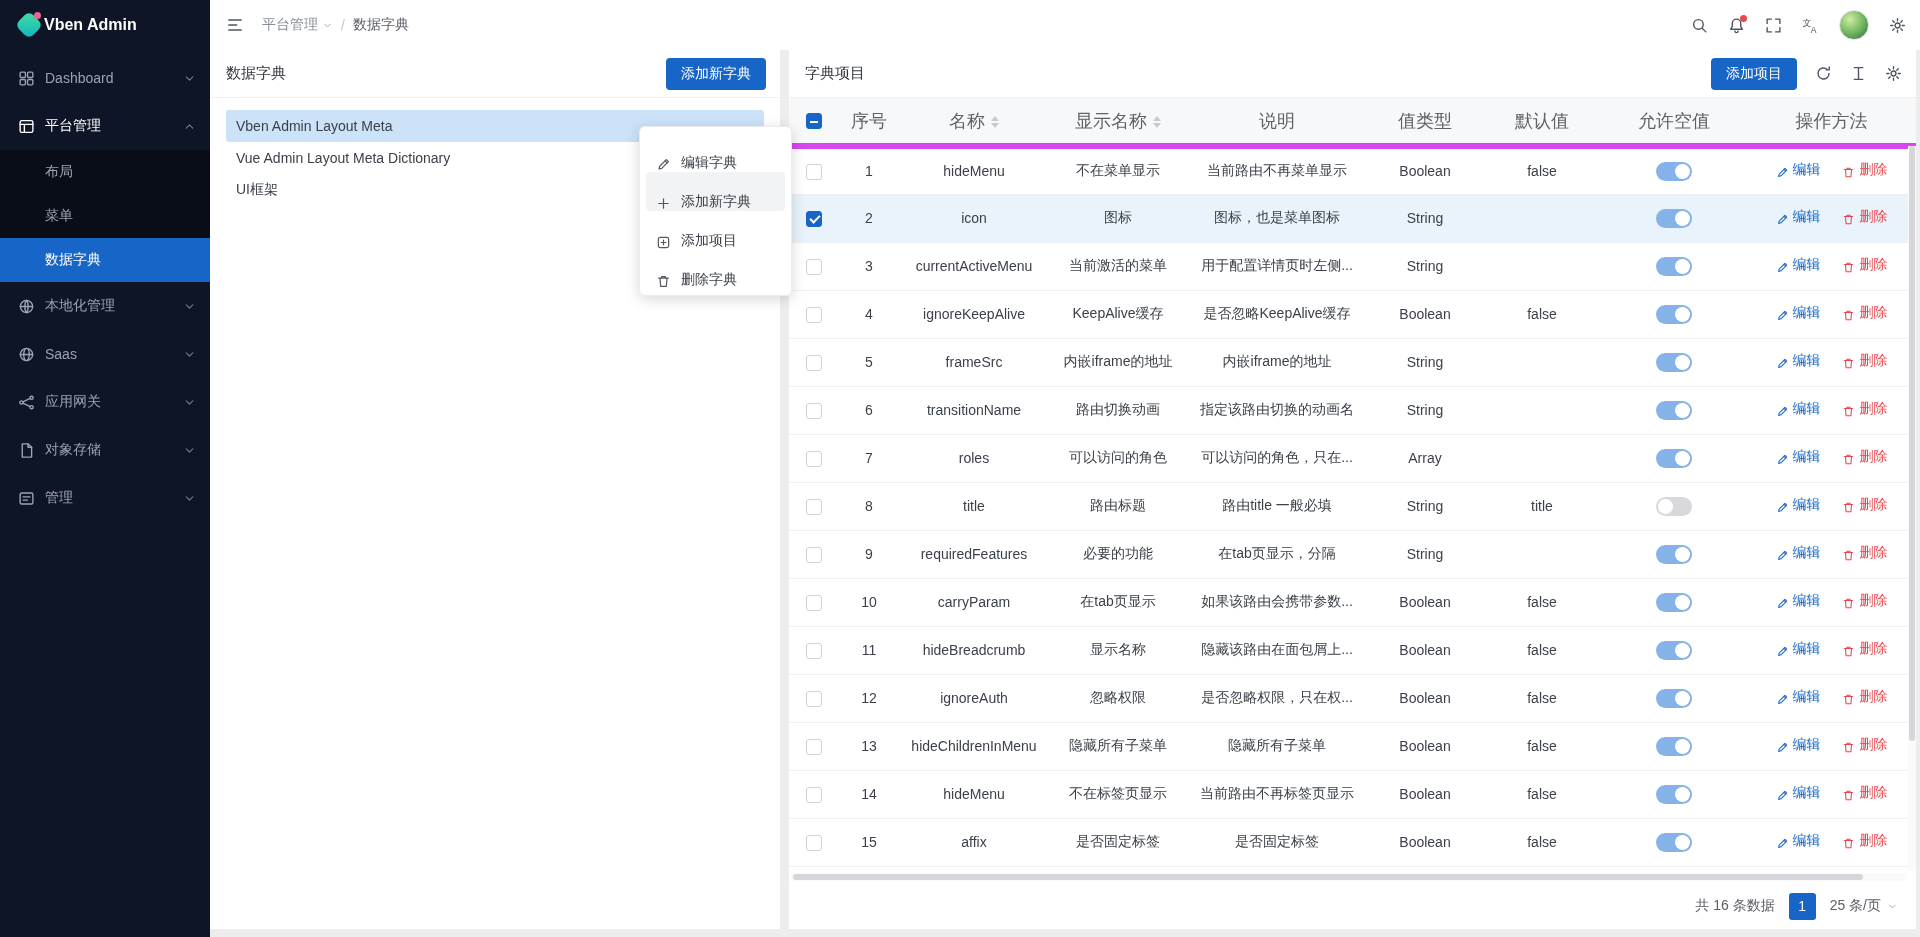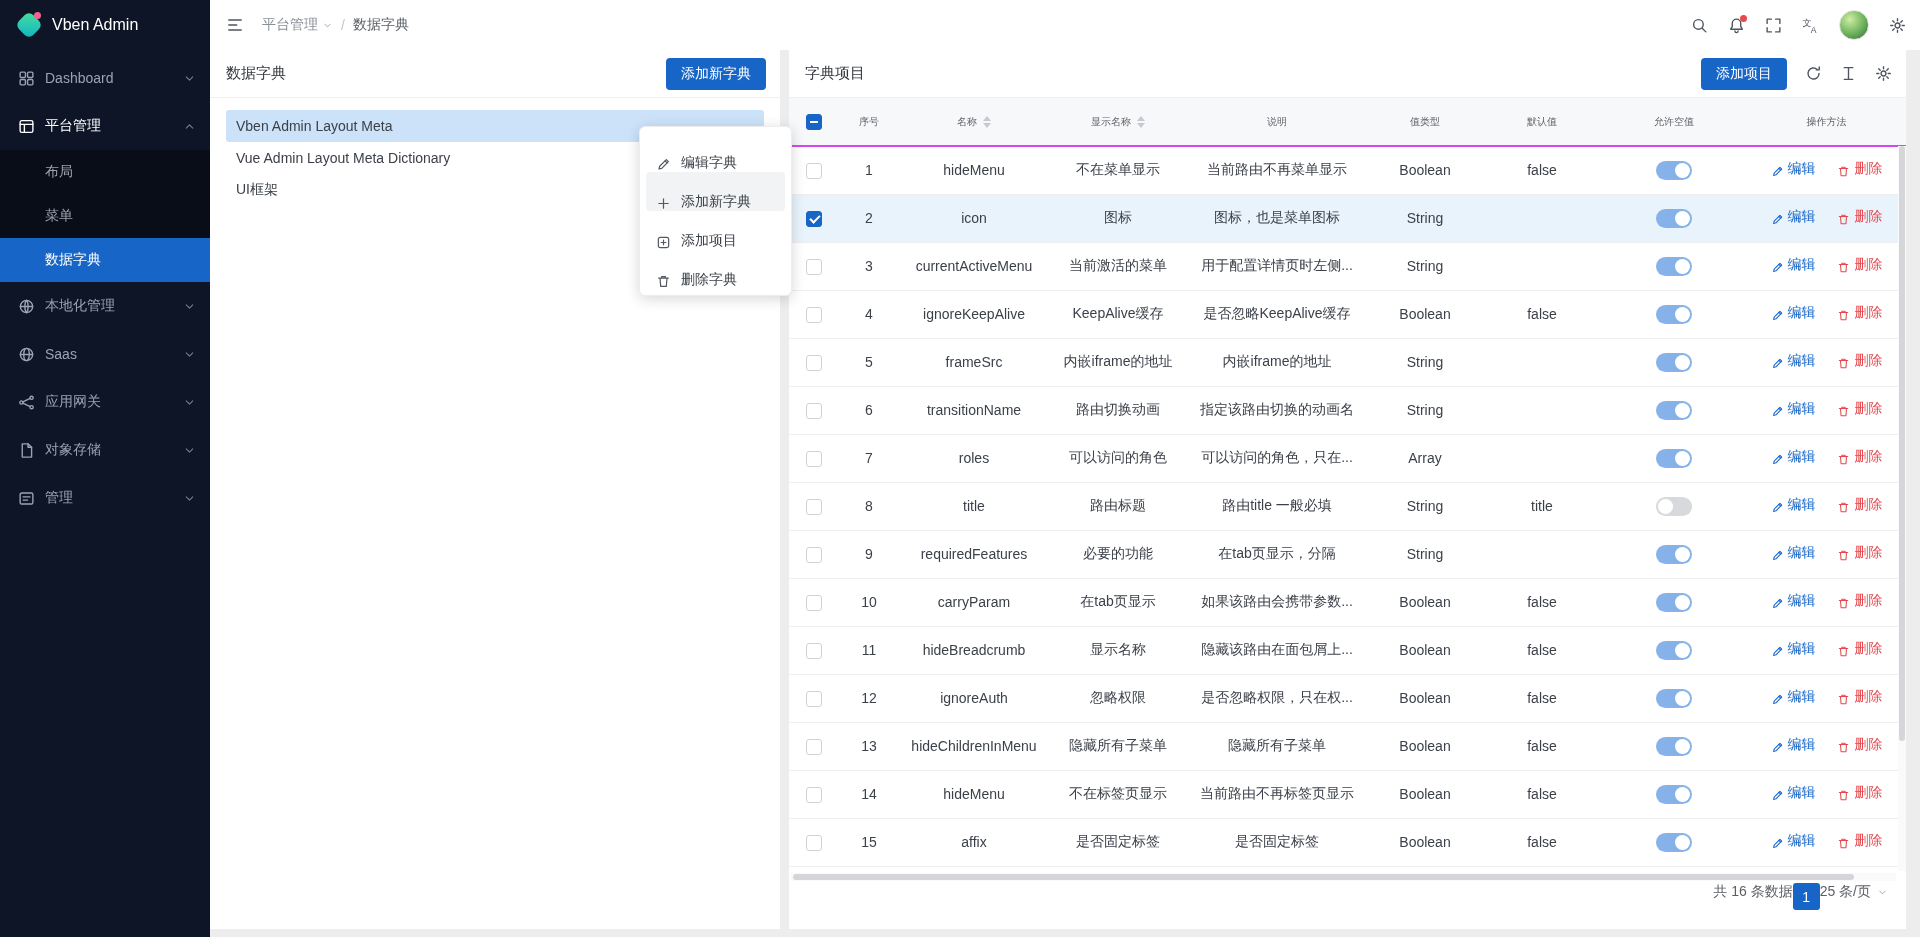--- a/index.html
+++ b/index.html
@@ -1,21 +1,21 @@
 <!DOCTYPE html>
 <html style="--primary: #1765c7; --danger: #e5484d; --sidebar-bg: #0d1526; --toggle-on: #85b2e8; --selected-item-bg: #cbe2f8; --selected-row-bg: #e9f3fc;"><head>
 <meta charset="utf-8">
 <style>
   *{margin:0;padding:0;box-sizing:border-box}
   html,body{width:1920px;height:937px;overflow:hidden;font-family:"Liberation Sans","DejaVu Sans",sans-serif;font-size:14px;color:#333;background:#ededed}
   .app{display:flex;width:100%;height:100%;position:relative}
 
   
   .sidebar{width:210px;background:var(--sidebar-bg,#0d1526);color:#9ca3b0;flex-shrink:0;display:flex;flex-direction:column}
-  .logo{height:50px;display:flex;align-items:center;gap:10px;padding:0 16px;color:#fff;font-weight:normal;font-size:16px;cursor:pointer}
+  .logo{height:50px;display:flex;align-items:center;gap:2px;padding:0 16px;color:#fff;font-weight:bold;font-size:16px;cursor:pointer}
   .logo-mark{width:26px;height:26px;position:relative;flex-shrink:0}
   .logo-mark .diamond{position:absolute;inset:3px;transform:rotate(45deg);border-radius:6px;background:linear-gradient(135deg,#46e0a0,#0fb3c2)}
   .logo-mark .dot{position:absolute;top:0;right:1px;width:7px;height:7px;border-radius:50%;background:#f06292}
   .menu{flex:1;padding-top:4px}
   .menu-item{height:48px;display:flex;align-items:center;gap:10px;padding:0 14px 0 18px;cursor:pointer;font-size:14px}
   .menu-item.expanded{color:#fff}
   .mi-icon{width:17px;height:17px;flex-shrink:0}
   .mi-icon svg,.mi-chevron svg,.cv svg,.tb-icon svg,.tool-icon svg,.cm-icon svg,.ic svg,.fold svg{width:100%;height:100%;display:block}
   .mi-label{flex:1;white-space:nowrap;overflow:hidden;text-overflow:ellipsis}
   .mi-chevron{width:13px;height:13px;color:#78808f}
@@ -34,42 +34,42 @@
   .cv{width:11px;height:11px;color:#9aa0a8;display:inline-block}
   .tb-right{margin-left:auto;display:flex;align-items:center;gap:20px;color:#4f5560}
   .tb-icon{width:17px;height:17px;cursor:pointer;position:relative;display:inline-block}
   .tb-bell .dot{position:absolute;top:-2px;right:-2px;width:7px;height:7px;border-radius:50%;background:#e5484d}
   .avatar{width:30px;height:30px;border-radius:50%;cursor:pointer;background:radial-gradient(circle at 35% 30%,#cdeea0,#6cb15c 55%,#2f6b3a);border:1px solid #e2e2e2}
 
   
   .content{flex:1;display:flex;gap:9px;min-height:0;padding-bottom:8px;background:#ededed}
   .panel{background:#fff;display:flex;flex-direction:column;min-width:0}
   .dict-panel{width:570px;flex-shrink:0}
-  .items-panel{flex:1;margin-right:14px;position:relative}
+  .items-panel{flex:1;margin-right:4px;position:relative}
   .panel-header{height:48px;display:flex;align-items:center;justify-content:space-between;padding:0 14px 0 16px;border-bottom:1px solid #f0f0f1;flex-shrink:0}
   .panel-title{font-size:15px;color:#33373d}
   .btn-primary{background:var(--primary,#1765c7);color:#fff;border:none;border-radius:4px;height:32px;padding:0 15px;font-size:14px;cursor:pointer;font-family:inherit}
   .ph-tools{display:flex;align-items:center;gap:18px}
   .tool-icon{width:17px;height:17px;color:#4f5560;cursor:pointer;display:inline-block}
 
   
   .dict-list{padding:12px 16px}
   .dict-item{height:32px;display:flex;align-items:center;padding:0 10px;border-radius:3px;cursor:pointer;color:#3c4149;white-space:nowrap;overflow:hidden;text-overflow:ellipsis}
   .dict-item.selected{background:var(--selected-item-bg,#cbe2f8)}
 
   
   .context-menu{position:absolute;left:639px;top:126px;width:153px;background:#fff;border:1px solid #ededef;border-radius:6px;box-shadow:0 3px 14px rgba(0,0,0,.16);padding:6px;z-index:50}
   .cm-item{height:39px;display:flex;align-items:flex-end;gap:10px;padding:0 10px;border-radius:4px;color:#3c4149;cursor:pointer}
   .cm-item.hover{background:#f2f3f5}
   .cm-icon{width:15px;height:15px;color:#55595f;flex-shrink:0;display:inline-block}
 
   
   .table-wrap{flex:1;overflow:hidden;position:relative;min-height:0}
   table{width:100%;border-collapse:collapse;table-layout:fixed}
-  th{height:48px;background:#f7f8fa;font-weight:500;color:#5f6368;font-size:10px;border-bottom:2px solid #d946ef;text-align:center;white-space:nowrap}
+  th{height:48px;background:#f7f8fa;font-weight:500;color:#5f6368;font-size:18px;border-bottom:6px solid #d946ef;text-align:center;white-space:nowrap}
   td{height:48px;text-align:center;border-bottom:1px solid #efeff1;color:#3c4149;font-size:14px;overflow:hidden;text-overflow:ellipsis;white-space:nowrap}
   tr.sel td{background:var(--selected-row-bg,#e9f3fc)}
   .carets{display:inline-flex;flex-direction:column;margin-left:6px;vertical-align:middle;cursor:pointer}
   .carets i{width:0;height:0;border-left:4px solid transparent;border-right:4px solid transparent;display:block}
   .carets .up{border-bottom:5px solid #c6c9ce;margin-bottom:2px}
   .carets .dn{border-top:5px solid #c6c9ce}
   .checkbox{width:16px;height:16px;border:1px solid #cfd2d8;border-radius:3px;display:inline-block;background:#fff;vertical-align:middle;position:relative;cursor:pointer}
   .checkbox.checked,.checkbox.indeterminate{background:var(--primary,#1765c7);border-color:var(--primary,#1765c7)}
   .checkbox.checked::after{content:"";position:absolute;left:4.5px;top:1.5px;width:4px;height:8px;border:solid #fff;border-width:0 2px 2px 0;transform:rotate(45deg)}
   .checkbox.indeterminate::after{content:"";position:absolute;left:3px;top:6.5px;width:8px;height:2px;background:#fff}
@@ -82,21 +82,21 @@
   .link-del{color:var(--danger,#e5484d)}
   .ic{width:13px;height:13px;display:inline-block}
 
   
   .vscroll{position:absolute;right:0;top:48px;bottom:12px;width:8px;background:#fafafb}
   .vscroll .thumb{position:absolute;top:0;right:1px;width:6px;height:82%;border-radius:3px;background:#d4d6da;display:block}
   .hscroll{position:absolute;left:2px;right:10px;bottom:2px;height:8px;background:#fafafb}
   .hscroll .thumb{position:absolute;left:2px;top:1px;height:6px;width:96%;border-radius:3px;background:#d4d6da;display:block}
 
   
-  .pagination{height:46px;display:flex;align-items:flex-start;justify-content:flex-end;padding:0 18px;color:#5c6066;flex-shrink:0}
+  .pagination{height:46px;display:flex;align-items:center;justify-content:flex-end;gap:14px;padding:0 18px;color:#5c6066;flex-shrink:0}
   .page-btn{min-width:27px;height:27px;background:var(--primary,#1765c7);color:#fff;border-radius:3px;display:inline-flex;align-items:center;justify-content:center;cursor:pointer}
   .page-size{display:inline-flex;align-items:center;gap:6px;cursor:pointer}
 </style>
 </head>
 <body>
 
 <div class="app">
 
   <aside class="sidebar">
     <div class="logo">

